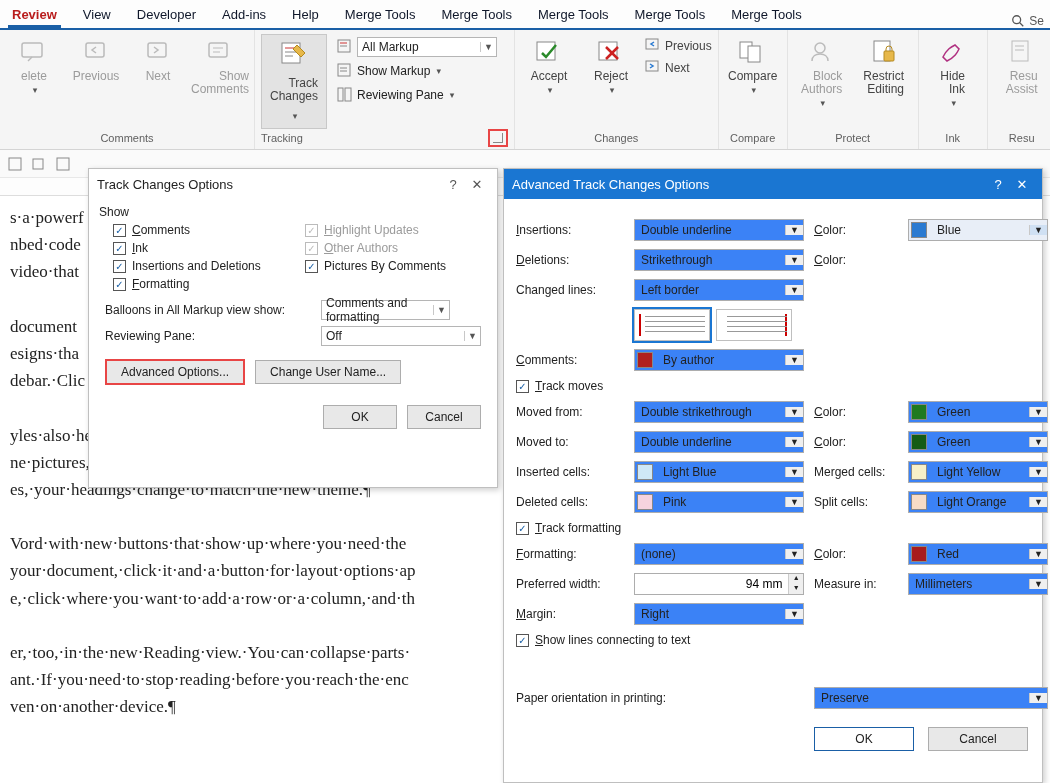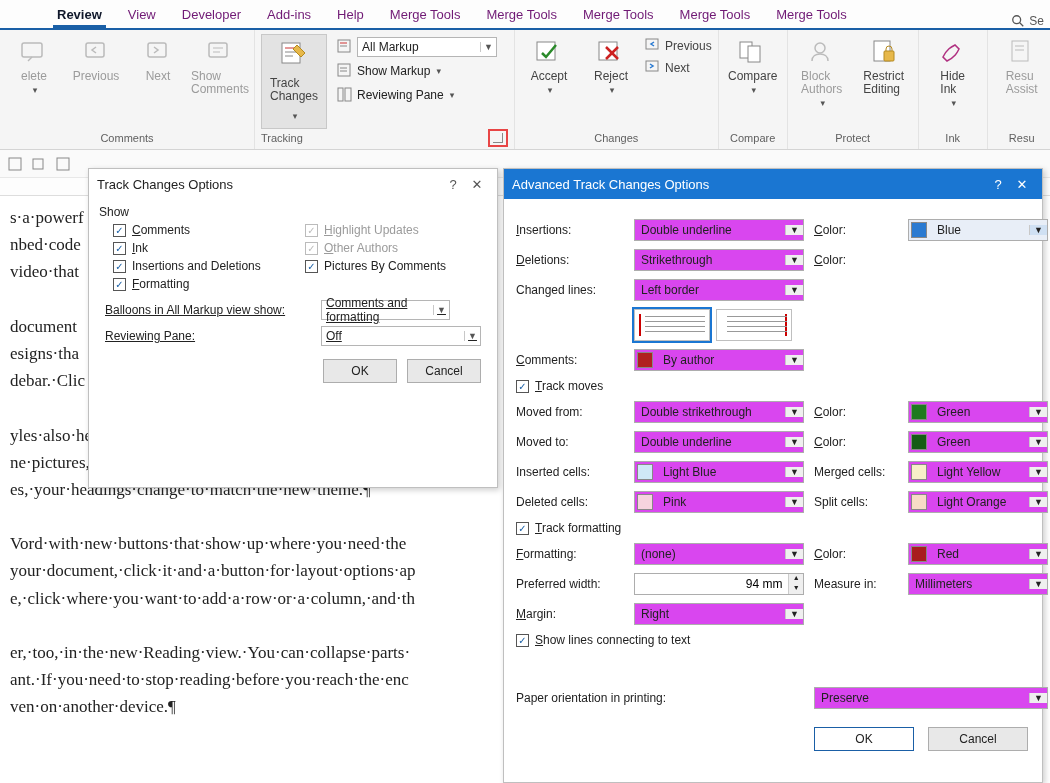--- a/index.html
+++ b/index.html
@@ -1,29 +1,29 @@
 <!DOCTYPE html>
 <html><head>
 <meta charset="utf-8">
 <style>
   * { box-sizing: border-box; margin: 0; padding: 0; }
   body { font-family: "Segoe UI", Tahoma, sans-serif; font-size: 12px; color: #222; background: #fff; width: 1050px; height: 783px; overflow: hidden; position: relative; }
   
   .ribbon-tabs { display: flex; align-items: flex-end; height: 30px; border-bottom: 2px solid #1a5fa6; padding-left: 8px; gap: 18px; background: #fdfdfd; }
-  .ribbon-tabs .tab { padding: 5px 4px 6px 4px; font-size: 13px; color: #701a75; cursor: pointer; }
-  .ribbon-tabs .tab.active { color: #0f172a; border-bottom: 3px solid #1a5fa6; padding-bottom: 3px; font-weight: 600; margin-left: 45px; }
+  .ribbon-tabs .tab { padding: 5px 4px 6px 4px; font-size: 13px; color: #0f172a; cursor: pointer; }
+  .ribbon-tabs .tab.active { color: #b91c1c; border-bottom: 3px solid #1a5fa6; padding-bottom: 3px; font-weight: 600; }
   .ribbon-tabs .search { margin-left: auto; padding-right: 6px; display: flex; align-items: center; gap: 4px; color: #555; }
   
   .ribbon-body { display: flex; height: 120px; background: #f5f5f5; border-bottom: 1px solid #d4d4d4; }
   .rgroup { display: flex; flex-direction: column; border-right: 1px solid #e3e3e3; padding: 4px 6px 2px 6px; }
   .rgroup .buttons { display: flex; gap: 6px; flex: 1; }
   .rgroup .glabel { text-align: center; font-size: 11px; color: #5f5f5f; height: 18px; display:flex; align-items:center; justify-content:center; gap:4px;}
   .bigbtn { display: flex; flex-direction: column; align-items: center; justify-content: flex-start; width: 56px; padding-top: 2px; gap: 2px; color: #444; cursor: pointer;}
   .bigbtn .ic { width: 32px; height: 32px; display:flex; align-items:center; justify-content:center; }
-  .bigbtn .lbl { font-size: 12px; text-align: left; line-height: 1.1; }
+  .bigbtn .lbl { font-size: 12px; text-align: right; line-height: 1.1; }
   .bigbtn.disabled { color: #9b9b9b; }
   .trackchanges { background:#e3e3e3; border:1px solid #c8c8c8; padding:2px 4px 0 4px; width:66px;gap:8px;}
   .tracking-right { display:flex; flex-direction:column; gap:2px; padding:2px 0 0 4px; }
   .mini-row { display:flex; align-items:center; gap:4px; height:22px; }
   .mini-row .mini-ic { width:16px; height:16px; display:flex; align-items:center; justify-content:center; color:#555;}
   .combo { display:flex; align-items:center; border:1px solid #b5b5b5; background:#fff; height:20px; font-size:12px; }
   .combo .combo-text { padding:0 4px; flex:1; }
   .combo .combo-arrow { width:16px; text-align:center; border-left:1px solid #c8c8c8; color:#555; font-size:9px;}
   .dlg-launcher { width:20px; height:18px; border:2px solid #e84545; display:flex; align-items:center; justify-content:center; margin-left:auto;}
   .dlg-launcher-inner { width:10px;height:10px; border:1px solid #888; border-top:none; border-left:none; position:relative;}
@@ -41,35 +41,35 @@
   .dlg.tco { left:88px; top:168px; width:410px; height:320px; }
   .dlg .titlebar { display:flex; align-items:center; height:30px; padding:0 8px; font-size:13px;}
   .dlg .titlebar .ttl { flex:1; }
   .dlg .titlebar .ctrl { width:24px; text-align:center; color:#555; cursor:pointer;}
   .dlg .section-label { padding:6px 10px 4px 10px; font-size:12px; }
   .dlg .chk-grid { display:grid; grid-template-columns: 1fr 1fr; gap:4px 16px; padding:0 16px 6px 24px;}
   .chk { display:flex; align-items:center; gap:6px; font-size:12px; }
   .chk .box { width:13px;height:13px; border:1px solid #555; display:flex;align-items:center;justify-content:center; font-size:10px; color:#1a5fa6;}
   .chk.disabled { color:#9b9b9b;}
   .chk.disabled .box { border-color:#bbb; color:#bbb;}
-  .dlg .form-row { display:flex; align-items:center; gap:6px; padding:3px 16px; font-size:12px;text-decoration:underline;}
+  .dlg .form-row { display:flex; align-items:center; gap:6px; padding:3px 16px; font-size:12px;}
   .dlg .form-row .flabel { width: 210px; }
   .btnrow { display:flex; gap:10px; padding:10px 16px; align-items:center;}
   .btn { border:1px solid #adadad; background:#e8e8e8; padding:4px 14px; font-size:12px; min-width:74px; text-align:center; cursor:pointer;}
   .btn.highlight { border:2px solid #e84545; }
   .btn.primary { border:1px solid #1a5fa6; background:#fff;}
   
   .dlg.adv { left:503px; top:168px; width:540px; height:615px; }
   .adv .titlebar { background:#1a76d2; color:#fff; }
   .adv .titlebar .ctrl { color:#fff; }
   .adv .body { padding:20px 12px 10px 12px; font-size:12px; display:grid; grid-template-columns: 108px 170px 84px 140px; row-gap:8px; column-gap:10px; align-items:center;}
   .adv .body .span2 { grid-column: span 2; margin-top: 32px;}
   .adv .body .span3 { grid-column: span 3;}
   .adv .body .span4 { grid-column: span 4;}
-  .adv .combo2 { display:flex; align-items:center; border:1px solid #adadad; background:#d946ef; height:22px; }
+  .adv .combo2 { display:flex; align-items:center; border:1px solid #adadad; background:#3b82f6; height:22px; }
   .adv .combo2 .cb-text { flex:1; padding:0 6px;}
   .adv .combo2 .cb-arrow { width:18px; border-left:1px solid #c8c8c8; text-align:center; font-size:9px; background:#efefef;}
   .adv .combo2 .swatch { width:16px;height:16px; margin:0 4px 0 2px; border:1px solid #888;}
   .adv .linepick { display:flex; gap:6px; }
   .adv .linepick .lp { width:76px;height:32px; border:1px solid #bfbfbf; background:#fff; position:relative;}
   .adv .linepick .lp.sel { outline:2px solid #1a76d2;}
   .adv .linepick .lp .bar { position:absolute; left:4px; top:4px; bottom:4px; width:2px; background:#c00;}
   .adv .linepick .lp .lines { position:absolute; left:10px; right:4px; top:6px; bottom:6px; background:repeating-linear-gradient(#999,#999 1px,transparent 1px,transparent 5px);}
   .adv .spin { display:flex; align-items:center; border:1px solid #adadad; height:22px;}
   .adv .spin input { border:none; width:100%; padding:0 6px; font-size:12px;text-align:right;}
@@ -422,20 +422,24 @@
       <span class="combo-arrow">▼</span>
     </div>
   </div>
   <div class="form-row">
     <span class="flabel">Reviewing Pane:</span>
     <div class="combo" style="width:160px">
       <span class="combo-text">Off</span>
       <span class="combo-arrow">▼</span>
     </div>
   </div>
+  <div class="btnrow">
+    <span class="btn highlight">Advanced Options...</span>
+    <span class="btn">Change User Name...</span>
+  </div>
   <div class="btnrow" style="justify-content:flex-end">
     <span class="btn">OK</span>
     <span class="btn">Cancel</span>
   </div>
 </div>
 
 <div class="dlg adv">
   <div class="titlebar">
     <span class="ttl">Advanced Track Changes Options</span>
     <span class="ctrl">?</span>

